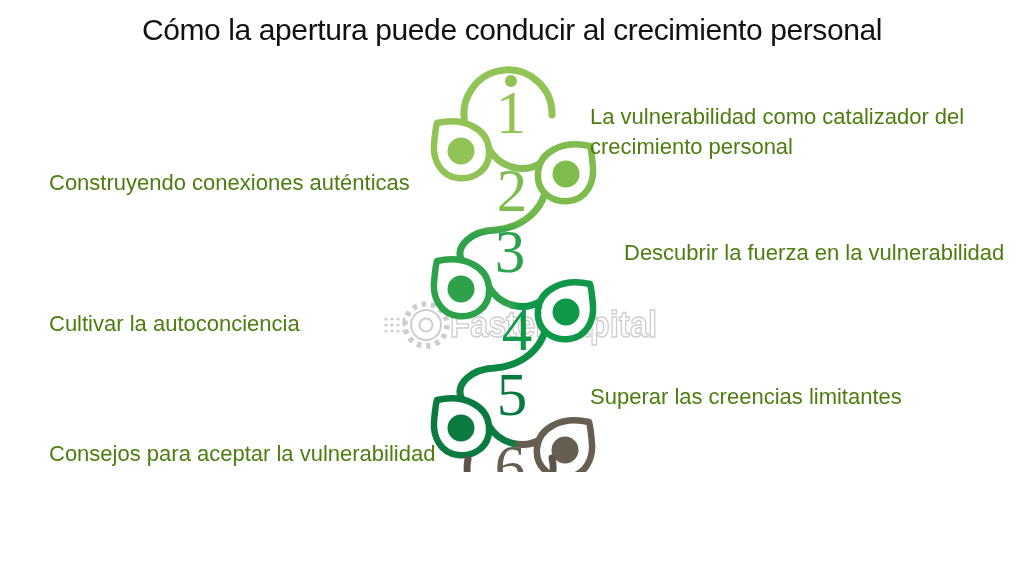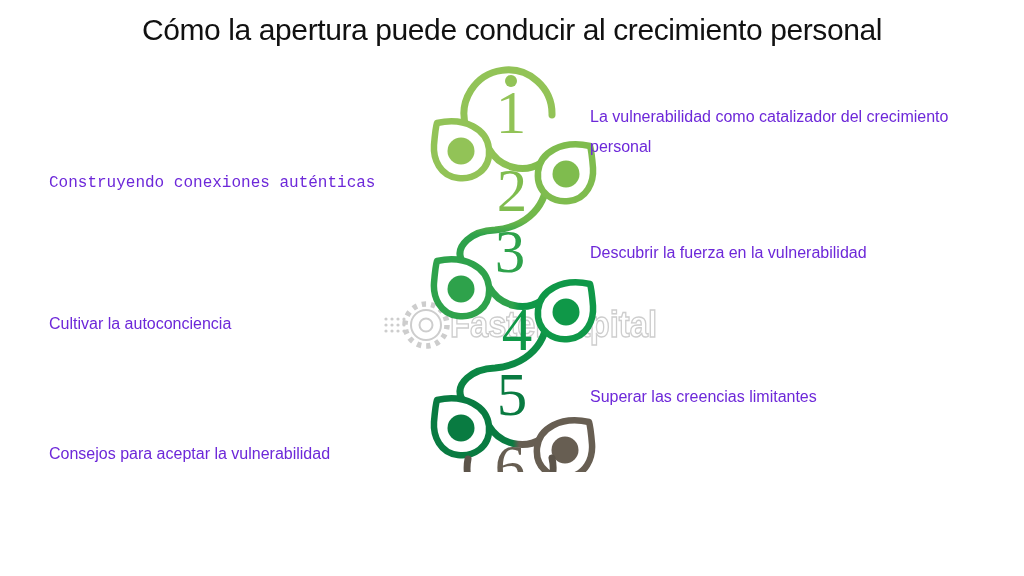--- a/index.html
+++ b/index.html
@@ -5,27 +5,27 @@
   html,body{margin:0;padding:0;background:#fff;}
   #stage{
     position:relative;width:1024px;height:472px;overflow:hidden;background:#ffffff;
     font-family:"Liberation Sans",sans-serif;
   }
   .title{
     position:absolute;left:0;right:0;top:13px;text-align:center;
     font-size:30px;letter-spacing:-0.4px;color:#111;white-space:nowrap;
   }
   .lbl{
-    position:absolute;font-size:16px;line-height:30px;color:#6d28d9;
+    position:absolute;font-size:22px;line-height:30px;color:#4d7c0f;
   }
   .lbl-r{left:590px;width:390px;text-align:left;}
   .lbl-l{left:49px;width:400px;text-align:left;}
   #lbl-1{top:102px;}
-  #lbl-2{top:168px;font-family:Liberation Mono, monospace;}
-  #lbl-3{top:238px;}
+  #lbl-2{top:168px;}
+  #lbl-3{top:238px;margin-left:34px;}
   #lbl-4{top:309px;}
   #lbl-5{top:382px;}
   #lbl-6{top:439px;}
   svg{position:absolute;left:0;top:0;}
   .num{
     font-family:"Liberation Serif",serif;font-size:61px;font-weight:400;
   }
   .wm-text{
     font-family:"Liberation Sans",sans-serif;font-weight:bold;
   }

